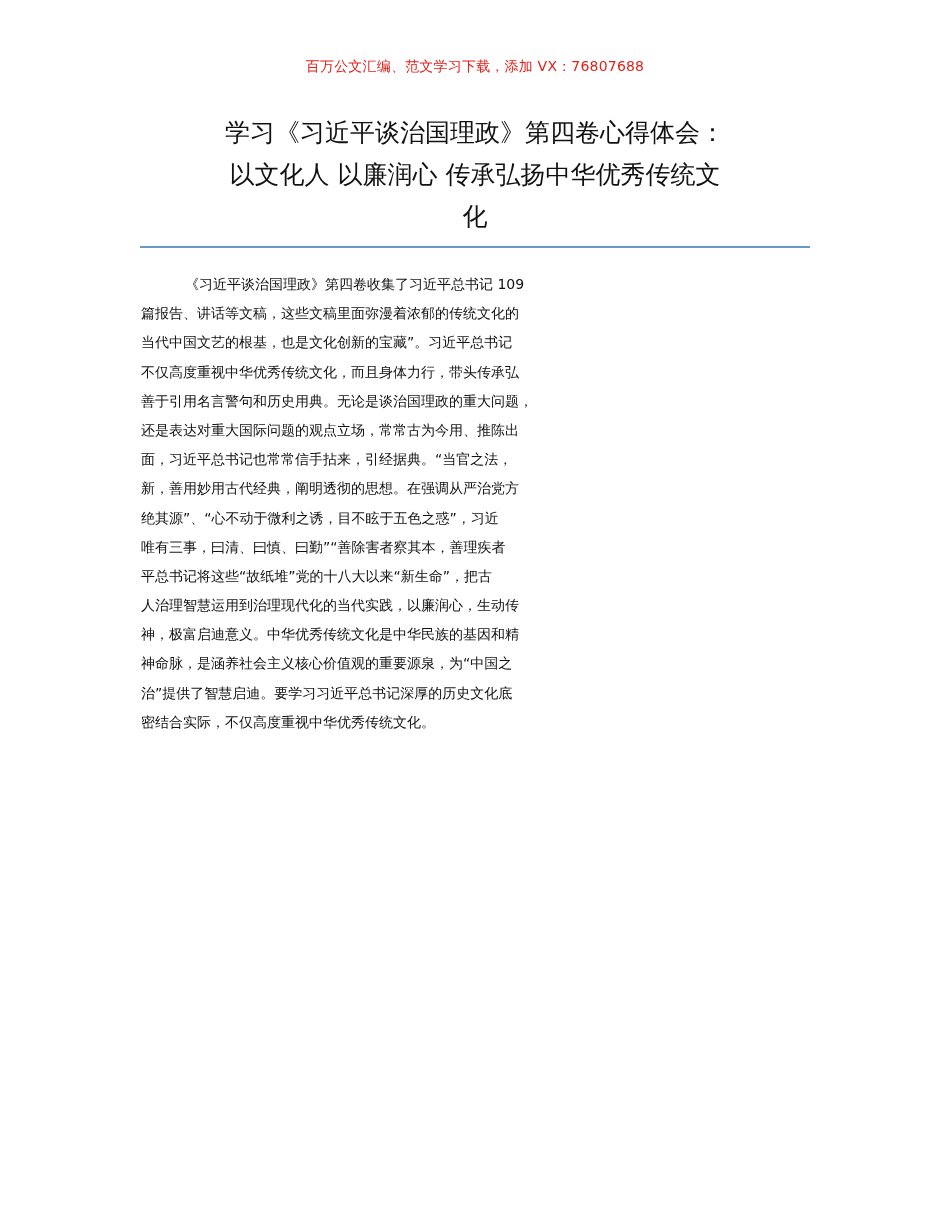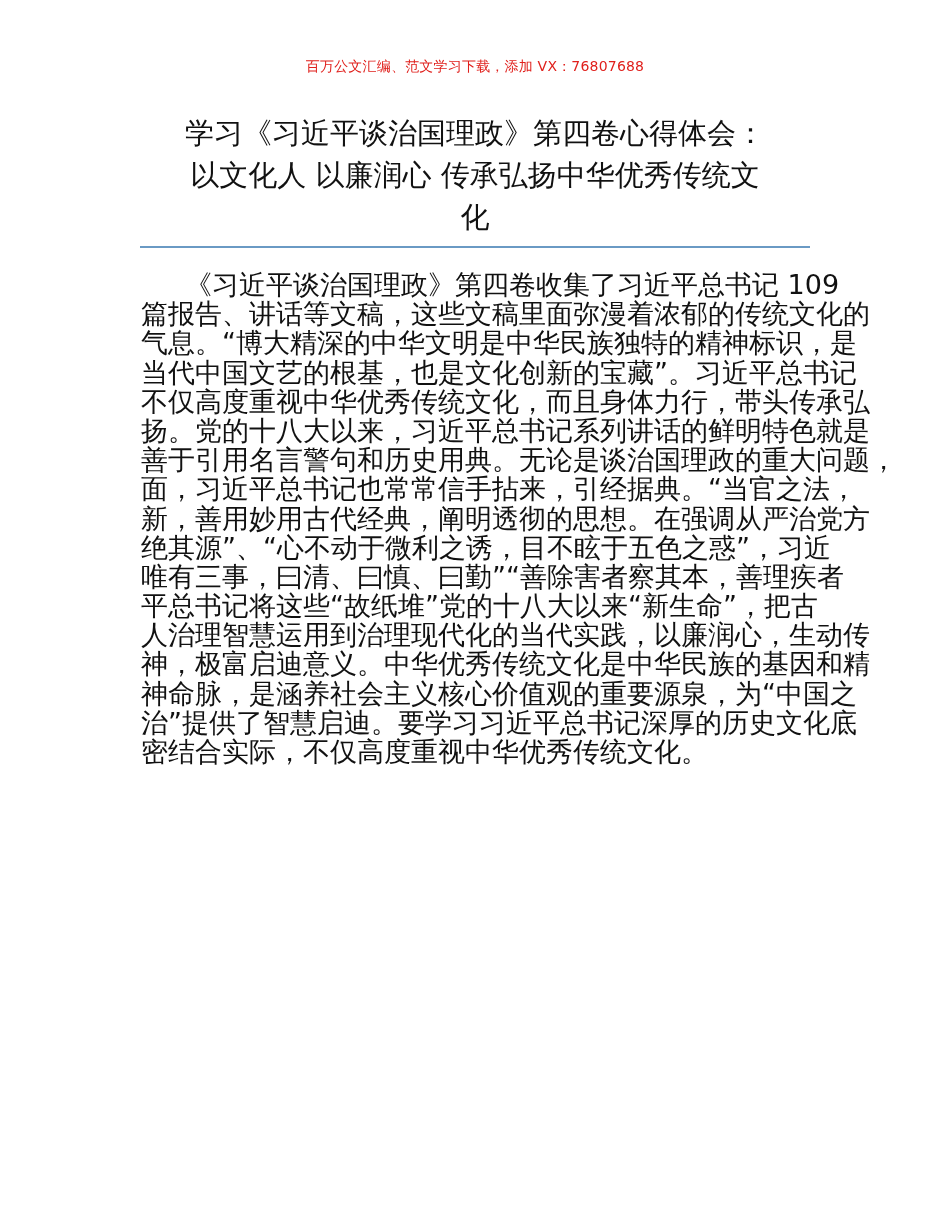--- a/index.html
+++ b/index.html
@@ -25,42 +25,42 @@
       color: #e0201c;
       letter-spacing: 0.2px;
       white-space: nowrap;
     }
     .title {
       position: absolute;
       top: 112px;
       left: 130px;
       width: 690px;
       text-align: center;
-      font-size: 29px;
+      font-size: 25px;
       line-height: 42px;
       color: #111111;
     }
     .title-line {
       display: block;
       white-space: nowrap;
     }
     .rule {
       position: absolute;
       top: 246px;
       left: 140px;
       width: 670px;
       height: 2px;
       background: #6a9ac4;
     }
     .body-text {
       position: absolute;
       top: 270px;
       left: 141px;
       width: 690px;
-      font-size: 27px;
+      font-size: 14px;
       line-height: 29.2px;
       color: #111111;
     }
     .body-line {
       display: block;
       white-space: nowrap;
       height: 29.2px;
     }
     .body-line.indent {
       padding-left: 44px;
@@ -75,25 +75,24 @@
   <span class="title-line">学习《习近平谈治国理政》第四卷心得体会：</span>
   <span class="title-line">以文化人  以廉润心 传承弘扬中华优秀传统文</span>
   <span class="title-line">化</span>
 </div>
 
 <div class="rule"></div>
 
 <div class="body-text">
   <span class="body-line indent">《习近平谈治国理政》第四卷收集了习近平总书记 109</span>
   <span class="body-line">篇报告、讲话等文稿，这些文稿里面弥漫着浓郁的传统文化的</span>
-  <span class="body-line">气息。“博大精深的中华文明是中华民族独特的精神标识，是</span>
   <span class="body-line">当代中国文艺的根基，也是文化创新的宝藏”。习近平总书记</span>
   <span class="body-line">不仅高度重视中华优秀传统文化，而且身体力行，带头传承弘</span>
-  <span class="body-line">扬。党的十八大以来，习近平总书记系列讲话的鲜明特色就是</span>
   <span class="body-line">善于引用名言警句和历史用典。无论是谈治国理政的重大问题，</span>
+  <span class="body-line">还是表达对重大国际问题的观点立场，常常古为今用、推陈出</span>
   <span class="body-line">面，习近平总书记也常常信手拈来，引经据典。“当官之法，</span>
   <span class="body-line">新，善用妙用古代经典，阐明透彻的思想。在强调从严治党方</span>
   <span class="body-line">绝其源”、“心不动于微利之诱，目不眩于五色之惑”，习近</span>
   <span class="body-line">唯有三事，曰清、曰慎、曰勤”“善除害者察其本，善理疾者</span>
   <span class="body-line">平总书记将这些“故纸堆”党的十八大以来“新生命”，把古</span>
   <span class="body-line">人治理智慧运用到治理现代化的当代实践，以廉润心，生动传</span>
   <span class="body-line">神，极富启迪意义。中华优秀传统文化是中华民族的基因和精</span>
   <span class="body-line">神命脉，是涵养社会主义核心价值观的重要源泉，为“中国之</span>
   <span class="body-line">治”提供了智慧启迪。要学习习近平总书记深厚的历史文化底</span>
   <span class="body-line">密结合实际，不仅高度重视中华优秀传统文化。</span>

